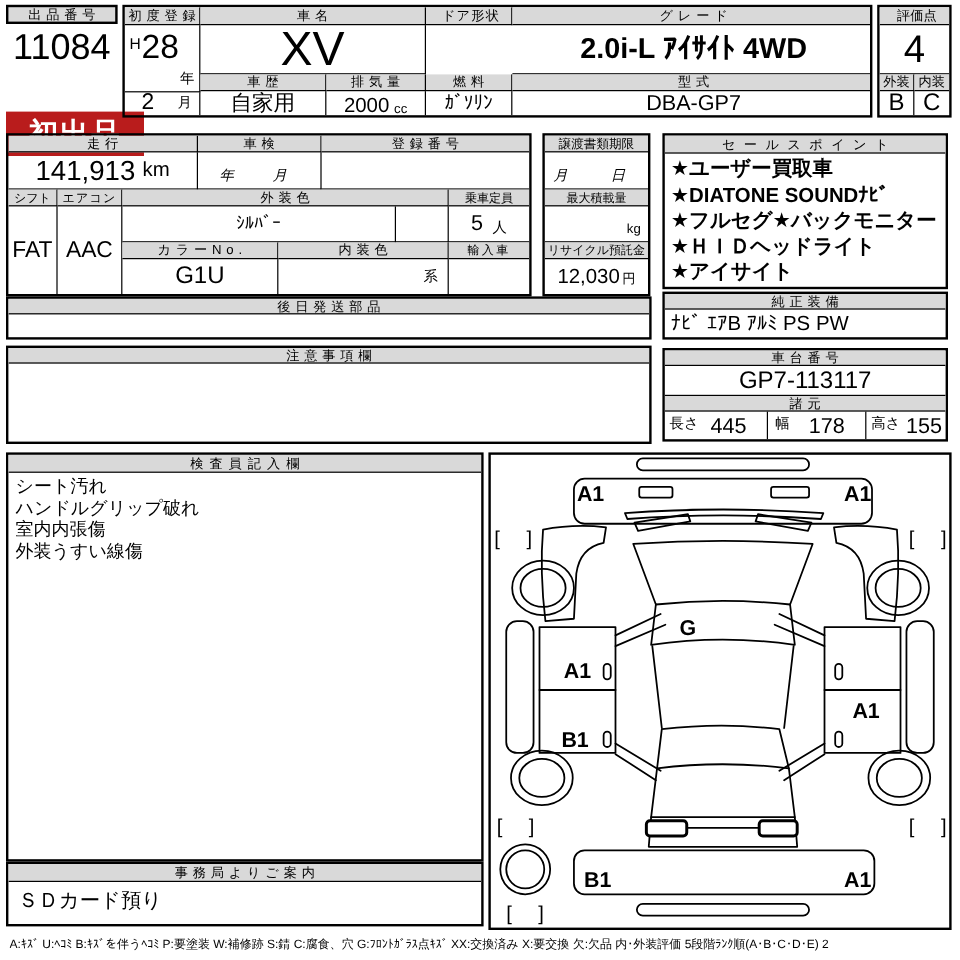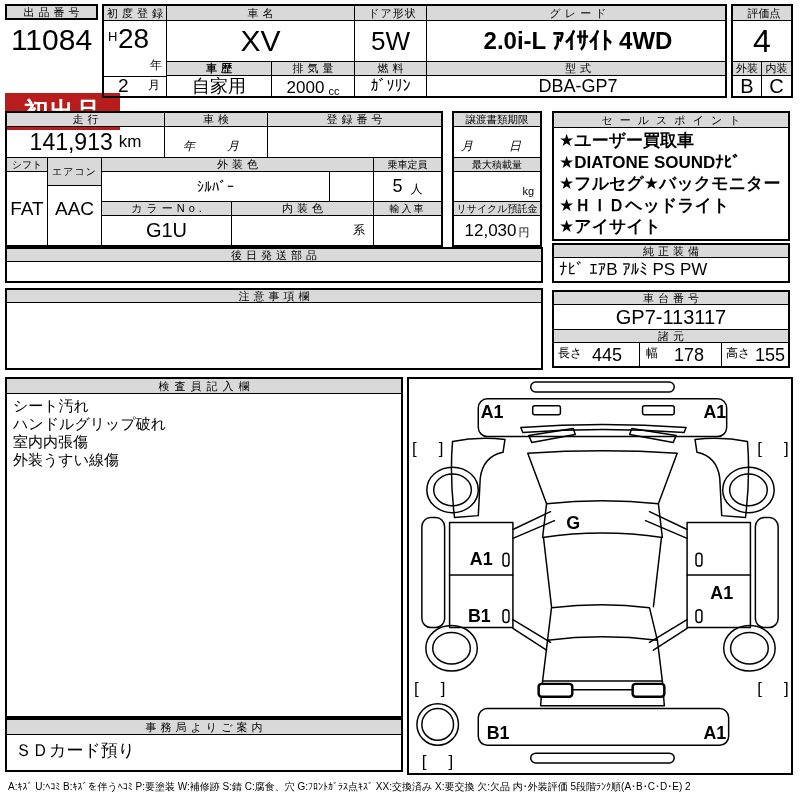--- a/index.html
+++ b/index.html
@@ -32,31 +32,30 @@
       <span style="position:absolute;left:4px;top:8px;font-size:13px;">H</span>
       <span style="position:absolute;left:14px;top:2px;font-size:28px;">28</span>
       <span style="position:absolute;right:4px;bottom:2px;font-size:12px;">年</span>
     </div>
     <div class="abs br" style="left:0;top:71px;width:63px;height:19px;">
       <span style="position:absolute;left:14px;top:-2px;font-size:19px;">2</span>
       <span style="position:absolute;right:6px;bottom:2px;font-size:12px;">月</span>
     </div>
 
     <div class="abs g hd bb br" style="left:63px;top:0;width:188px;height:15px;">車名</div>
-    <div class="abs c bb br" style="left:63px;top:15px;width:188px;height:41px;font-size:30px;">XV</div>
-    <div class="abs g hd bb br" style="left:63px;top:56px;width:105px;height:14px;font-weight:bold;">車歴</div>
+    <div class="abs c bb br" style="left:63px;top:15px;width:188px;height:41px;font-size:40px;">XV</div>
+    <div class="abs g hd bb br" style="left:63px;top:56px;width:105px;height:14px;">車歴</div>
     <div class="abs c br" style="left:63px;top:70px;width:105px;height:20px;font-size:18px;">自家用</div>
     <div class="abs g hd bb br" style="left:168px;top:56px;width:83px;height:14px;">排気量</div>
     <div class="abs c br" style="left:168px;top:70px;width:83px;height:24px;">
       <span style="font-size:17px;">2000</span>
       <span style="font-size:11px;margin-left:4px;margin-top:5px;">cc</span>
     </div>
 
     <div class="abs g hd bb br" style="left:251px;top:0;width:72px;height:15px;letter-spacing:1px;">ドア形状</div>
-    <div class="abs c bb br" style="left:251px;top:15px;width:72px;height:41px;font-size:26px;">5W</div>
     <div class="abs g hd bb br" style="left:251px;top:56px;width:72px;height:14px;">燃料</div>
     <div class="abs c br" style="left:251px;top:70px;width:72px;height:20px;font-size:16px;">ｶﾞｿﾘﾝ</div>
 
     <div class="abs g hd bb" style="left:323px;top:0;width:302px;height:15px;">グレード</div>
     <div class="abs c bb" style="left:323px;top:15px;width:302px;height:41px;font-size:24px;font-weight:bold;">2.0i-L ｱｲｻｲﾄ 4WD</div>
     <div class="abs g hd bb" style="left:323px;top:56px;width:302px;height:14px;">型式</div>
     <div class="abs c" style="left:323px;top:70px;width:302px;height:20px;font-size:18px;">DBA-GP7</div>
   </div>
 
   <div class="abs bx" style="left:731px;top:4px;width:62px;height:94px;">
@@ -74,21 +73,21 @@
       <span style="font-size:23px;">141,913</span>
       <span style="font-size:17px;margin-left:6px;">km</span>
     </div>
     <div class="abs g hd bb br" style="left:158px;top:0;width:103px;height:14px;">車検</div>
     <div class="abs ce bb br" style="left:158px;top:14px;width:103px;height:31px;font-size:12px;padding-bottom:2px;letter-spacing:10px;">年　月</div>
     <div class="abs g hd bb" style="left:261px;top:0;width:173px;height:14px;">登録番号</div>
     <div class="abs bb" style="left:261px;top:14px;width:173px;height:31px;"></div>
 
     <div class="abs g hd bb br" style="left:0;top:45px;width:41px;height:14px;letter-spacing:0;text-indent:0;font-size:10px;">シフト</div>
     <div class="abs c br" style="left:0;top:59px;width:41px;height:73px;font-size:19px;">FAT</div>
-    <div class="abs g hd bb br" style="left:41px;top:45px;width:54px;height:28px;letter-spacing:1px;text-indent:0;font-size:10px;">エアコン</div>
+    <div class="abs g hd bb br" style="left:41px;top:45px;width:54px;height:14px;letter-spacing:1px;text-indent:0;font-size:10px;">エアコン</div>
     <div class="abs c br" style="left:41px;top:59px;width:54px;height:73px;font-size:19px;">AAC</div>
 
     <div class="abs g hd bb br" style="left:95px;top:45px;width:272px;height:14px;">外装色</div>
     <div class="abs c bb br" style="left:95px;top:59px;width:228px;height:30px;font-size:15px;">ｼﾙﾊﾞｰ</div>
     <div class="abs bb br" style="left:323px;top:59px;width:44px;height:30px;"></div>
     <div class="abs g hd bb" style="left:367px;top:45px;width:67px;height:14px;letter-spacing:0;text-indent:0;font-size:10px;">乗車定員</div>
     <div class="abs c bb" style="left:367px;top:59px;width:67px;height:30px;">
       <span style="font-size:18px;">5</span>
       <span style="font-size:12px;margin-left:8px;margin-top:6px;">人</span>
     </div>

